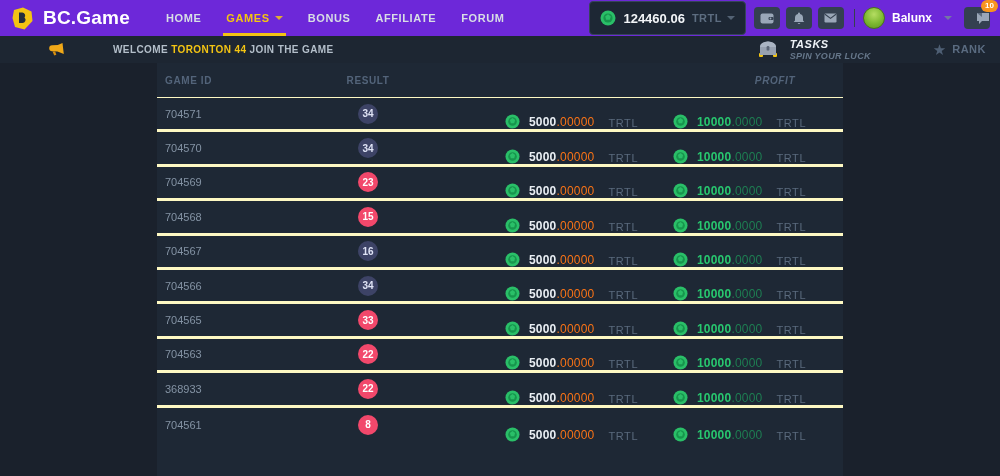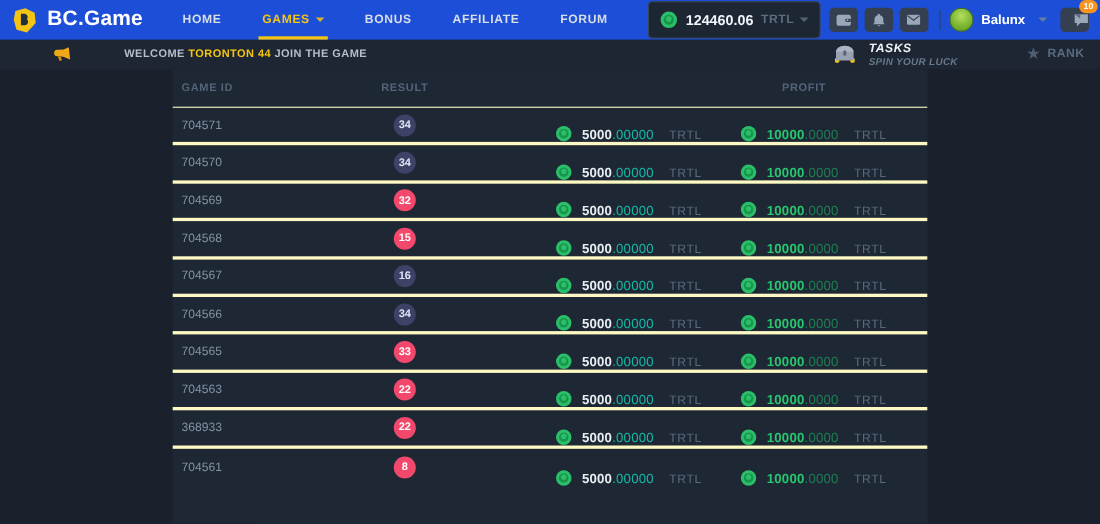--- a/index.html
+++ b/index.html
@@ -7,28 +7,28 @@
   body {
     position:relative;
     background:#1a212c;
     font-family:"Liberation Sans", sans-serif;
     overflow:hidden;
   }
 
   
   .navbar {
     position:absolute; top:0; left:0; right:0; height:36px;
-    background:#1d4ed8;
+    background:#6d28d9;
     display:flex; align-items:center;
     z-index:3;
   }
   .logo { display:flex; align-items:center; gap:8px; padding-left:10px; cursor:pointer; }
   .logo-text { color:#ffffff; font-size:19px; font-weight:bold; letter-spacing:0.2px; }
 
-  .nav-menu { display:flex; align-items:stretch; margin-left:36px; gap:37px; height:36px; }
+  .nav-menu { display:flex; align-items:stretch; margin-left:36px; gap:25px; height:36px; }
   .nav-item {
     position:relative; display:flex; align-items:center;
     color:#d8dee5; font-size:11px; font-weight:bold; letter-spacing:0.6px;
     cursor:pointer;
   }
   .nav-item.active { color:#f3c413; }
   .nav-item.active::after {
     content:""; position:absolute; left:-3px; right:-3px; bottom:0; height:3px;
     background:#f3c413;
   }
@@ -106,21 +106,21 @@
   }
   .table-header { position:relative; height:35px; border-bottom:1px solid #fef9c3; }
   .th {
     position:absolute; top:0; height:100%;
     display:flex; align-items:center;
     color:#53647a; font-size:10px; font-weight:bold; letter-spacing:0.6px;
   }
   .th-gameid { left:8px; }
   .th-result { left:151px; width:120px; justify-content:center; }
   .th-amount { left:385px; width:92px; justify-content:center; }
-  .th-profit { left:528px; width:92px; justify-content:center; }
+  .th-profit { left:572px; width:92px; justify-content:center;font-style:italic; }
 
   .row { position:relative; height:34.4px; border-bottom:3px solid #fef9c3; cursor:pointer; }
   .row:last-child { border-bottom:none; }
   .cell { position:absolute; top:0; height:100%; display:flex; align-items:center; }
   .cell-id { left:8px; color:#8493a4; font-size:11px; }
   .cell-result { left:190px; width:42px; justify-content:center; }
   .badge {
     min-width:20px; height:20px; padding:0 4px; border-radius:50%;
     display:flex; align-items:center; justify-content:center;
     font-size:10px; font-weight:bold;
@@ -128,21 +128,21 @@
   .badge.navy { background:#3d4366; color:#dfe3f5; }
   .badge.red  { background:#f2486b; color:#ffffff; }
 
   .cell-amount { left:348px; }
   .cell-profit { left:516px; }
   .money { display:flex; align-items:flex-end; }
   .money .coin { margin-right:9px; display:flex; }
   .num { font-size:12px; letter-spacing:.2px; }
   .num-int { font-weight:bold; }
   .amount .num-int { color:#e9eef3; }
-  .amount .num-dec { color:#14b8a6; }
+  .amount .num-dec { color:#f97316; }
   .profit .num-int { color:#28c76f; }
   .profit .num-dec { color:#1e7e52; }
   .currency { color:#5a6a7d; font-size:11px; margin-left:14px; letter-spacing:.6px; }
 
   svg { display:block; }
 </style>
 </head>
 <body>
 
 <header class="navbar">
@@ -349,21 +349,21 @@
       <span class="currency">TRTL</span>
     </div>
   </div>
 
   <div class="row">
     <div class="cell cell-id">
           <span>704569</span>
         </div>
     <div class="cell cell-result">
       <span class="badge red">
-            <span>32</span>
+            <span>23</span>
           </span>
     </div>
     <div class="cell cell-amount money amount">
       <span class="coin">
         <svg width="15" height="15" viewBox="0 0 16 16">
           <circle cx="8" cy="8" r="7.5" fill="#2abf68"></circle>
           <circle cx="8" cy="8" r="4.6" fill="#17954d"></circle>
           <path d="M8 4.2 L10.8 6.4 L9.8 9.8 H6.2 L5.2 6.4 Z" fill="#2abf68"></path>
         </svg>
       </span>

